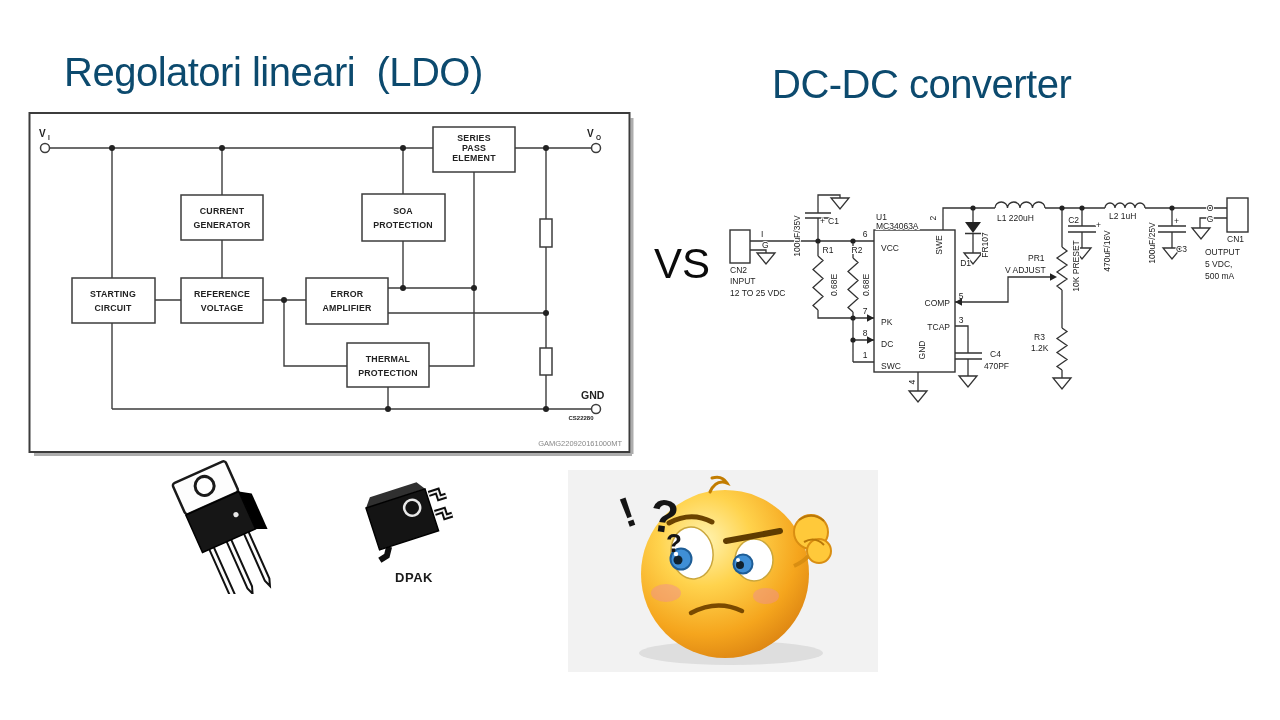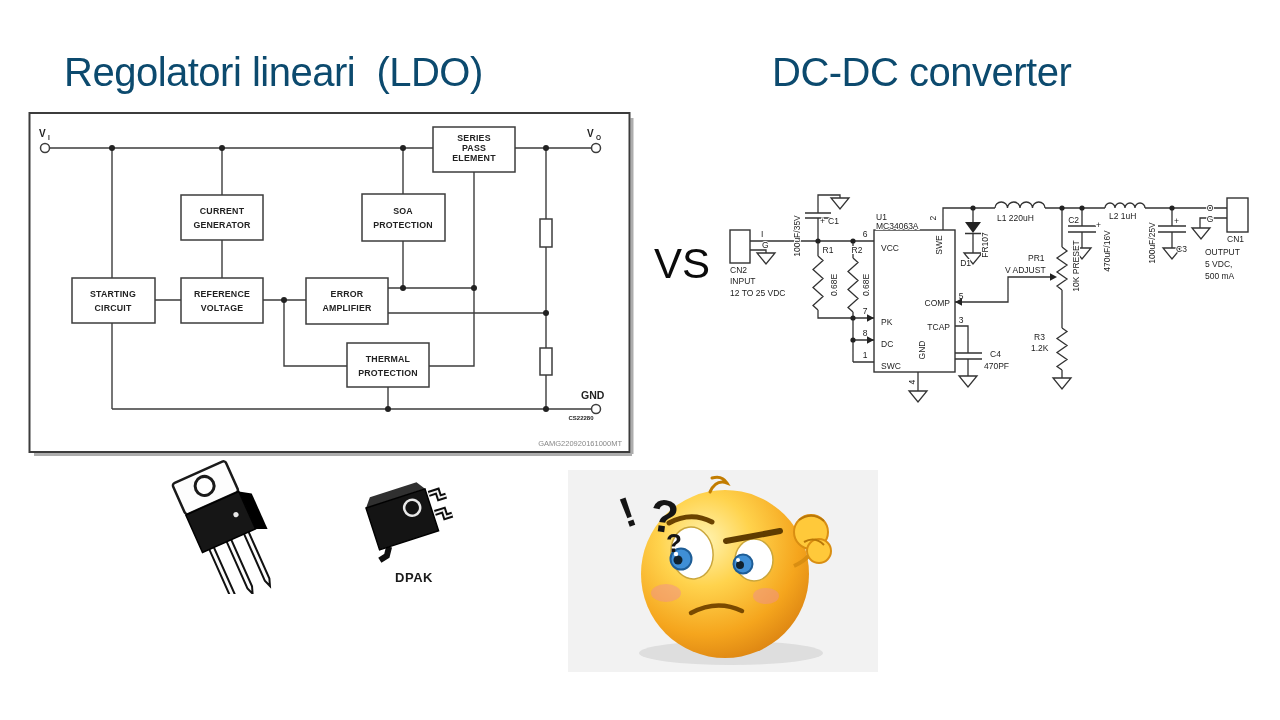--- a/index.html
+++ b/index.html
@@ -19,21 +19,21 @@
   .boxf{fill:#fff;stroke:#3d3d3d;stroke-width:1.5;}
   .boxs{fill:#fff;stroke:#333;stroke-width:1.4;}
   .dot{fill:#222;}
   .pkg-label{font-weight:bold;font-size:13px;fill:#1a1a1a;text-anchor:middle;letter-spacing:0.5px;}
   .qmark{font-weight:bold;fill:#151515;}
 </style>
 </head>
 <body>
 
 <div class="abs title" style="left:64px;top:50px;">Regolatori lineari  (LDO)</div>
-<div class="abs title" style="left:772px;top:50px;text-align:right;">DC-DC converter</div>
+<div class="abs title" style="left:772px;top:62px;text-align:right;">DC-DC converter</div>
 <div class="abs vs" style="left:654px;top:240px;">VS</div>
 
 <svg class="abs ldo" style="left:28px;top:110px;" width="608" height="350" viewBox="0 0 608 350">
 
   <path d="M604,8 V344 M6,344.5 H604" stroke="#adadad" stroke-width="3" fill="none"></path>
   <rect x="1.5" y="3" width="600" height="339" fill="#fff" stroke="#3c3c3c" stroke-width="2"></rect>
 
   <path class="wire" d="
     M21.5,38 H405 M487,38 H563.5
     M84,38 V168 M84,213 V299

